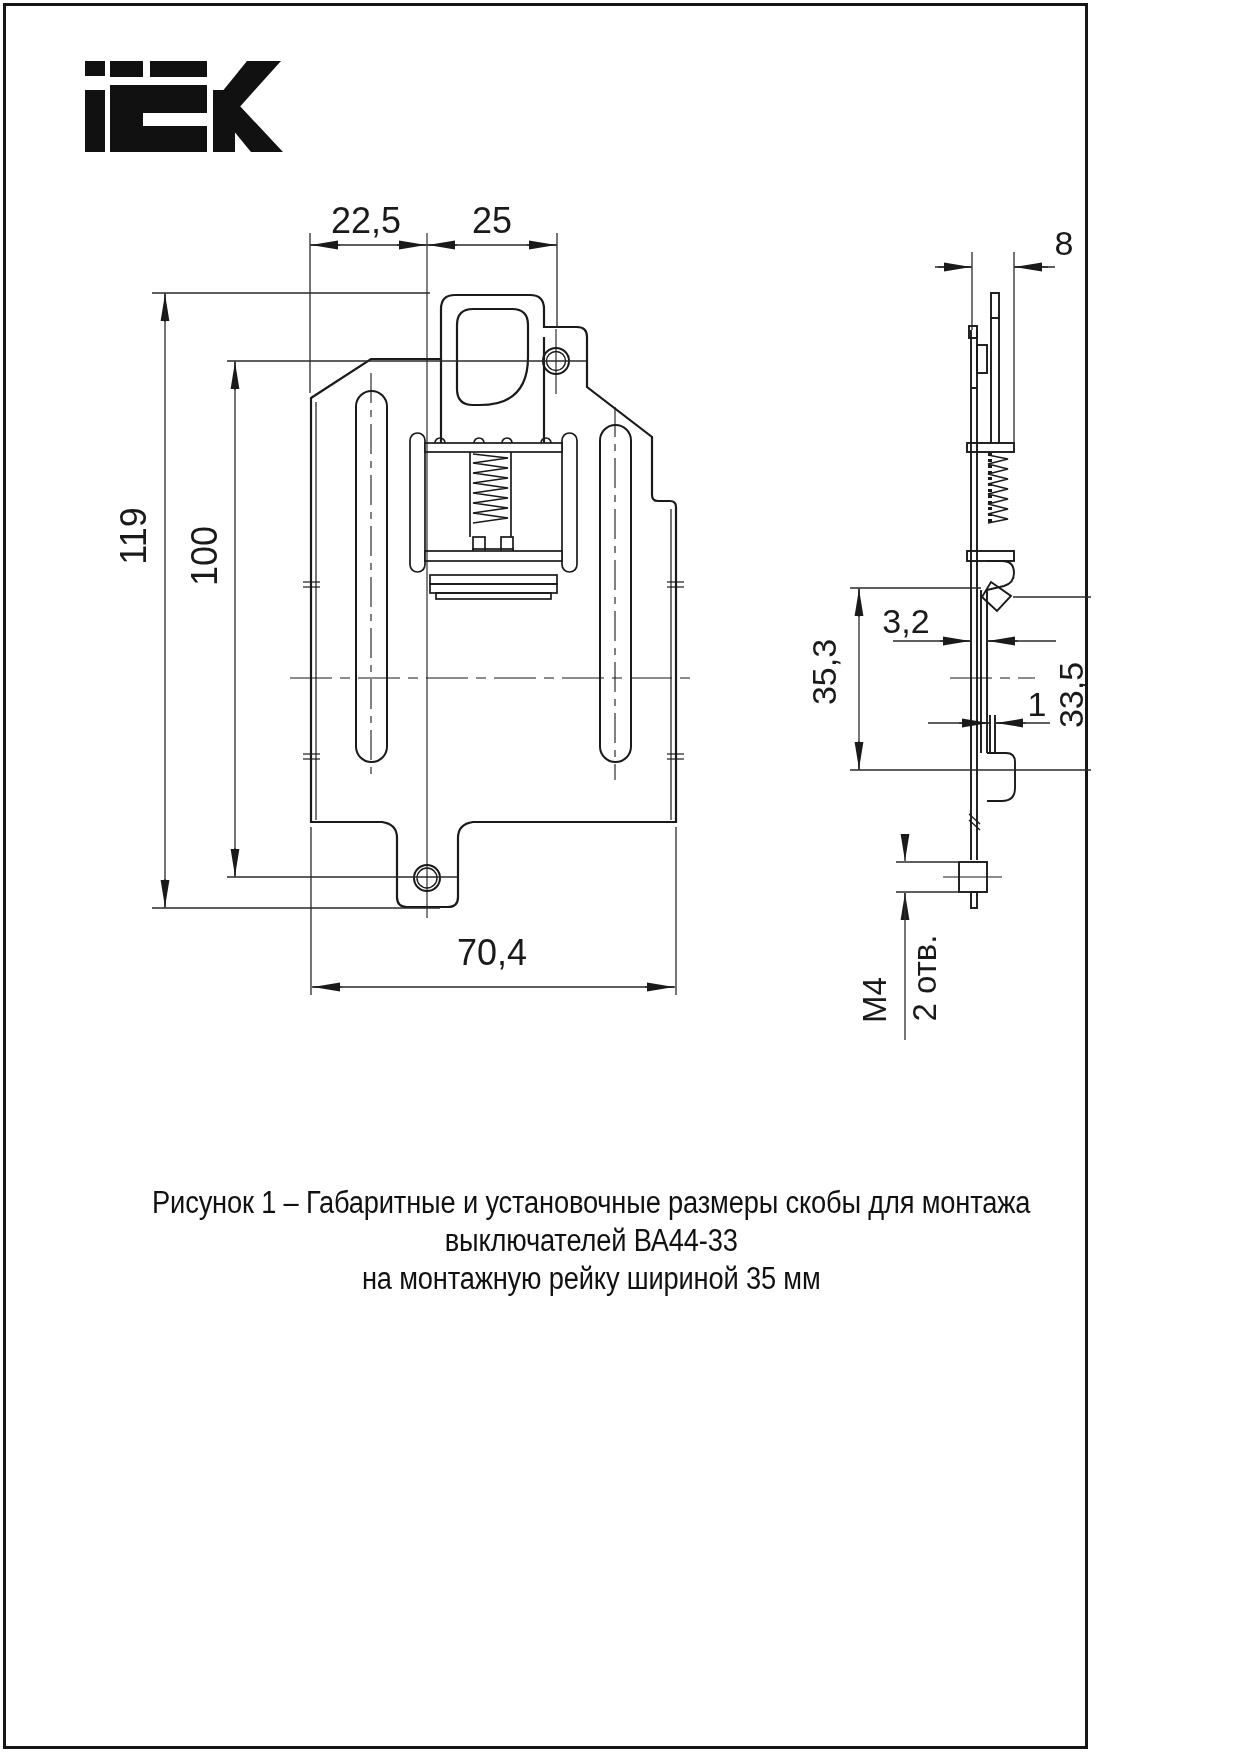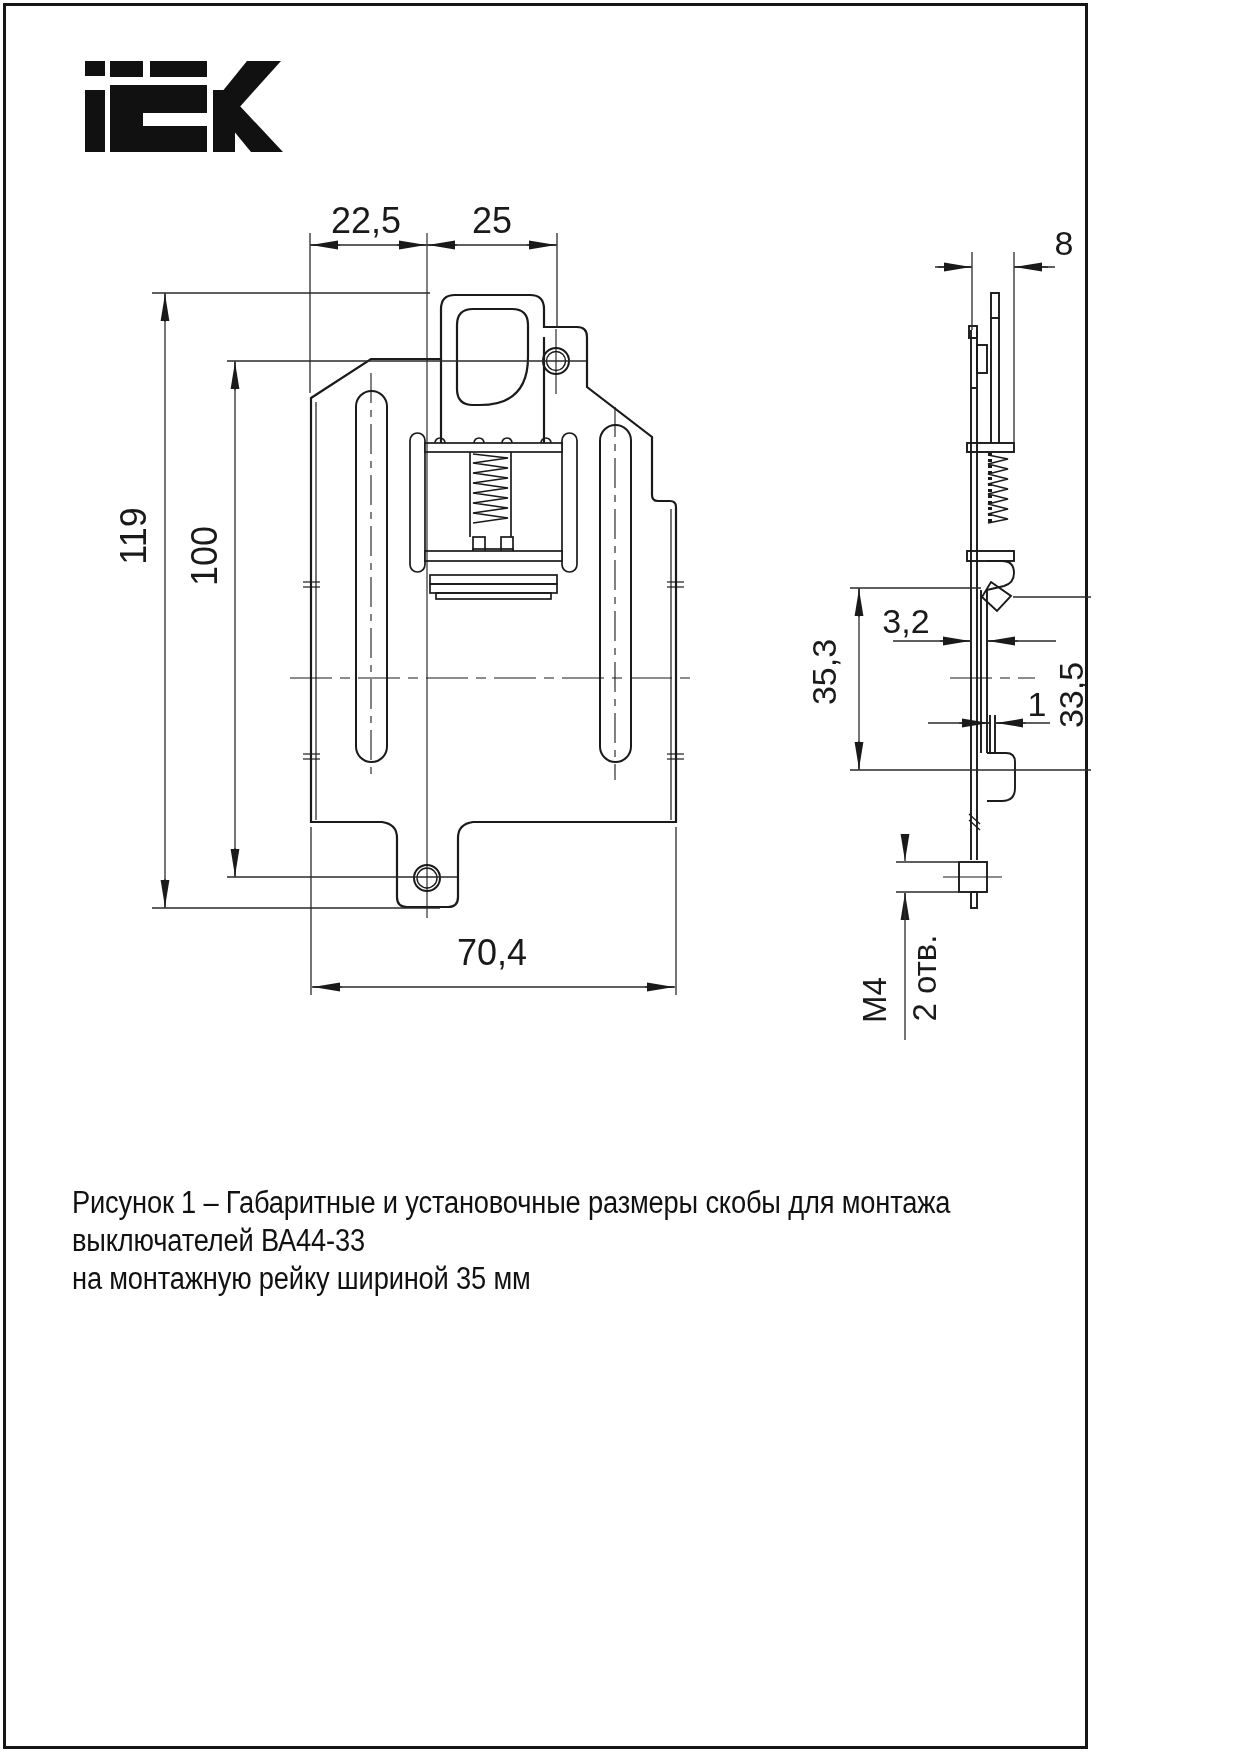--- a/index.html
+++ b/index.html
@@ -1,17 +1,17 @@
 <!DOCTYPE html>
 <html><head>
 <meta charset="utf-8">
 <style>
   html,body{margin:0;padding:0;background:#ffffff;}
   .page{position:relative;width:1091px;height:1752px;background:#ffffff;overflow:hidden;
-        font-family:"Liberation Sans", sans-serif;}
+        font-family:"Liberation Sans", sans-serif;text-align:center;}
   .frame{position:absolute;inset:3px;border:3px solid #161616;pointer-events:none;}
   svg{position:absolute;left:0;top:0;}
   svg text{fill:#1a1a1a;}
   .dimtxt{font-size:36px;}
   .dimtxt-s{font-size:34px;}
   .ldrtxt{font-size:33px;}
   .caption{position:absolute;left:72px;top:1184px;width:1180px;color:#111;
            font-size:31px;line-height:38px;transform:scaleX(0.88);transform-origin:left top;
            letter-spacing:-0.2px;}
 </style>

